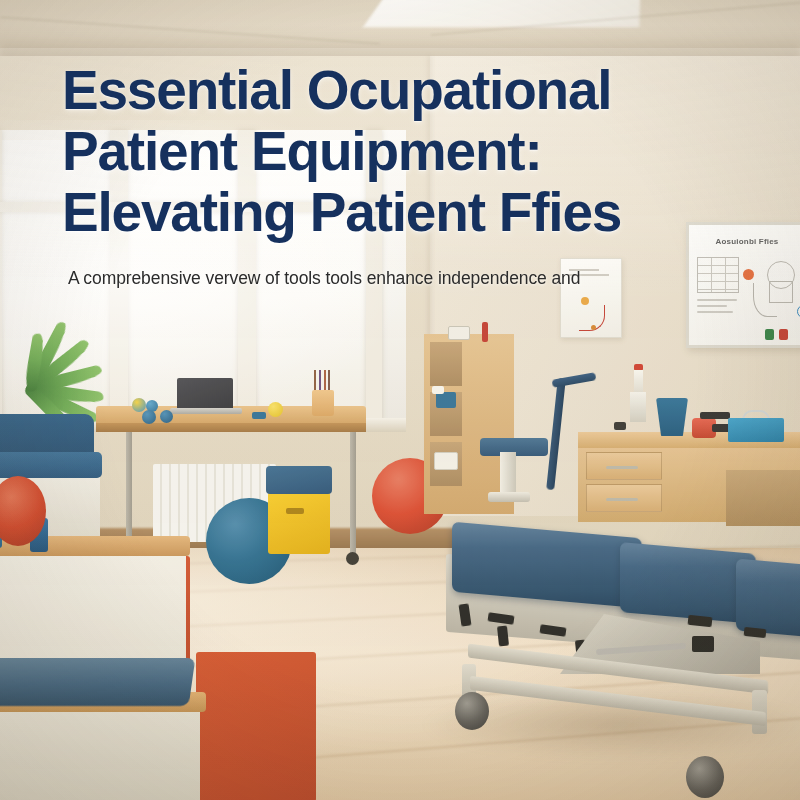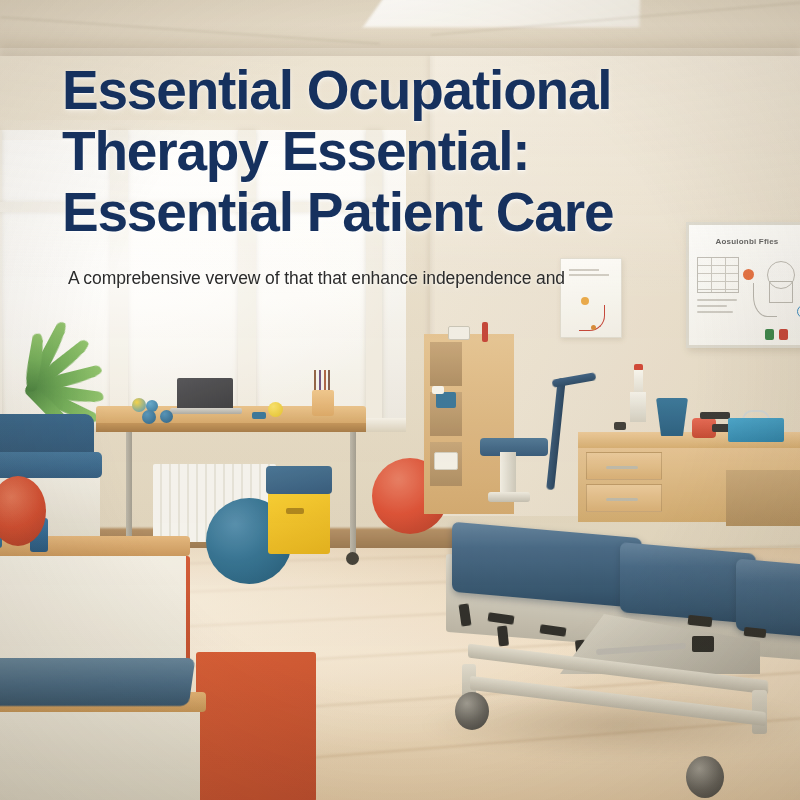--- a/index.html
+++ b/index.html
@@ -651,22 +651,22 @@
     <div class="soft-blur"></div>
     <div class="warm-wash"></div>
     <div class="vignette"></div>
   </div>
 
   <div class="text-layer">
     <div class="title-scrim"></div>
 
     <h1 class="headline">
       <span class="ln">Essential Ocupational</span>
-      <span class="ln">Therapy Essential:</span>
-      <span class="ln">Essential Patient Care</span>
+      <span class="ln">Patient Equipment:</span>
+      <span class="ln">Elevating Patient Ffies</span>
     </h1>
 
     <p class="subtitle">
-      <span class="sl">A comprebensive vervew of that that enhance independence and</span>
+      <span class="sl">A comprebensive vervew of tools tools enhance independence and</span>
     </p>
   </div>
 
 </div>
 
 </body></html>

